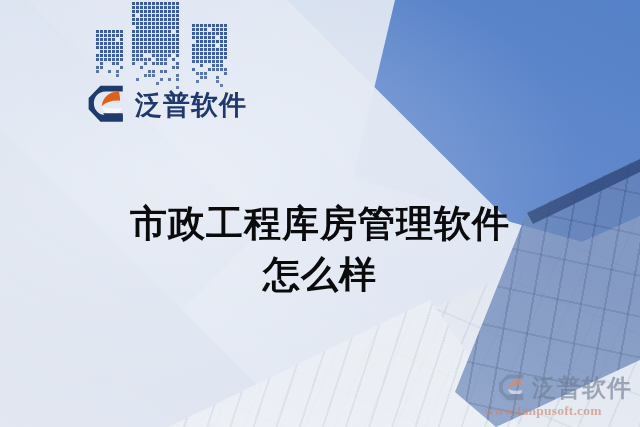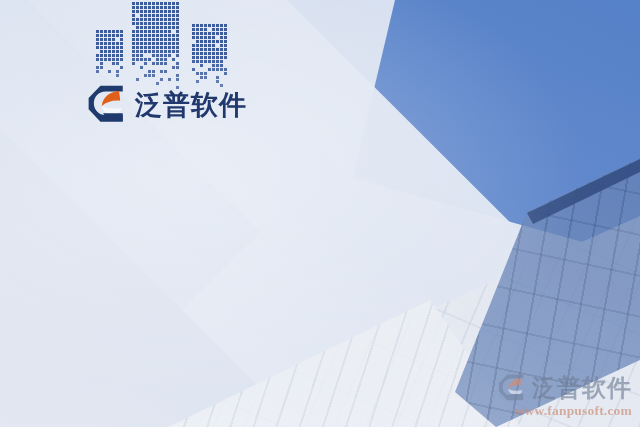--- a/index.html
+++ b/index.html
@@ -207,21 +207,21 @@
   #wm-cn {
     font-size: 24px;
     font-weight: 700;
     color: #6f7d96;
     letter-spacing: 1px;
     line-height: 1;
     font-family: "DejaVu Sans", "Liberation Sans", sans-serif;
   }
   #wm-url {
     margin-top: 1px;
-    text-align: right;
+    text-align: center;
     font-size: 13.5px;
     font-weight: 700;
     color: #c9866c;
     letter-spacing: .2px;
     font-family: "Liberation Serif", "DejaVu Serif", serif;
   }
 </style>
 </head>
 <body>
 
@@ -614,20 +614,22 @@
       <path d="M50 10 C36 11 25 20 24 33 C31 27 41 24 52 25 C52 19 51 14 50 10 Z" fill="#e0601b"></path>
       <path d="M24 33 C25 41 32 46 41 46 C48 46 53 42 54 36 C44 38 32 37 24 33 Z" fill="#f4f7fc"></path>
       <path d="M26 44 L56 44 L56 56 L34 56 Z" fill="#1f3a6d"></path>
     </svg>
     <span class="brand-text">
       <span id="brand-cn">泛普软件</span>
     </span>
   </div>
 
   <div id="headline">
+    <span class="line">市政工程库房管理软件</span>
+    <span class="line">怎么样</span>
   </div>
 
   <div id="watermark">
     <div id="wm-row">
       <svg id="wm-mark" viewBox="0 0 64 60">
         <path d="M22 2 L56 2 L56 11 L30 11 C19 11 12 19 12 29 C12 39 19 47 30 47
                  L56 47 L56 57 L22 57 L4 38 L4 21 Z" fill="#7484a0"></path>
         <path d="M50 10 C36 11 25 20 24 33 C31 27 41 24 52 25 C52 19 51 14 50 10 Z" fill="#d98a6a"></path>
         <path d="M24 33 C25 41 32 46 41 46 C48 46 53 42 54 36 C44 38 32 37 24 33 Z" fill="#eef1f6"></path>
         <path d="M26 44 L56 44 L56 56 L34 56 Z" fill="#7484a0"></path>

